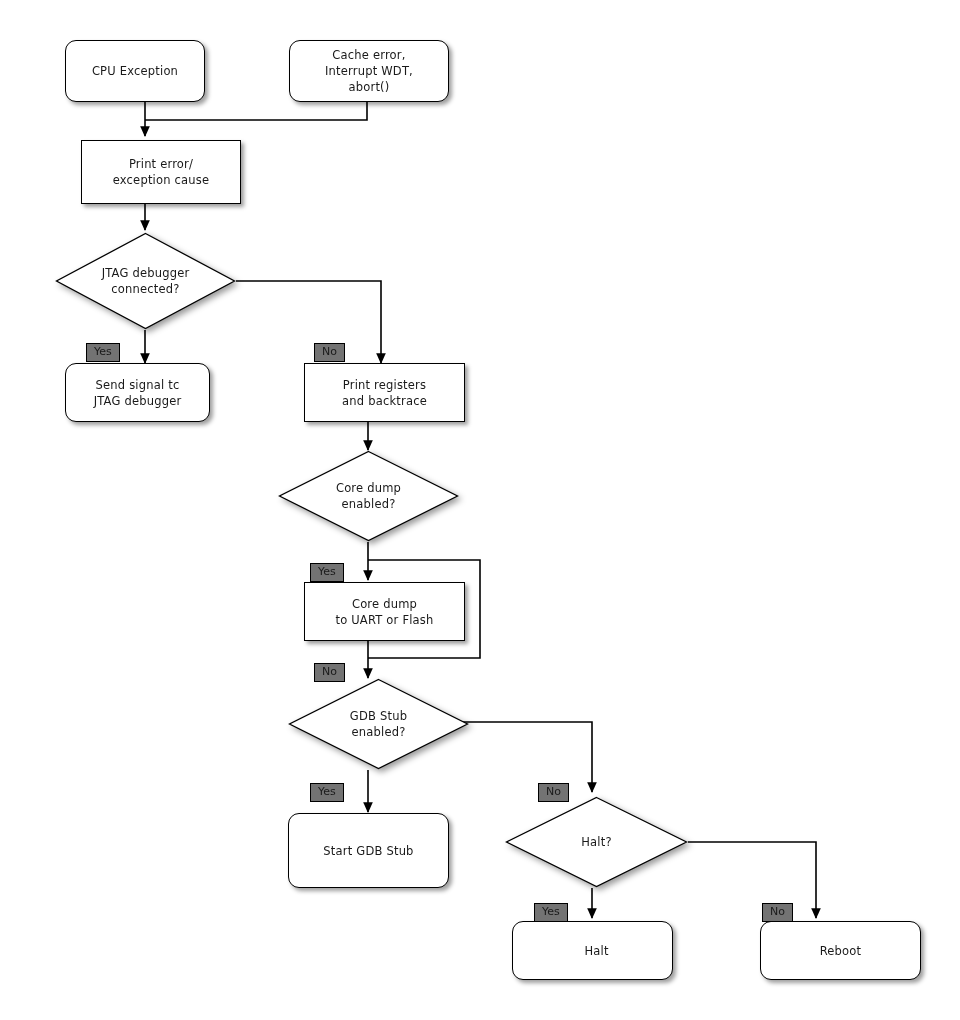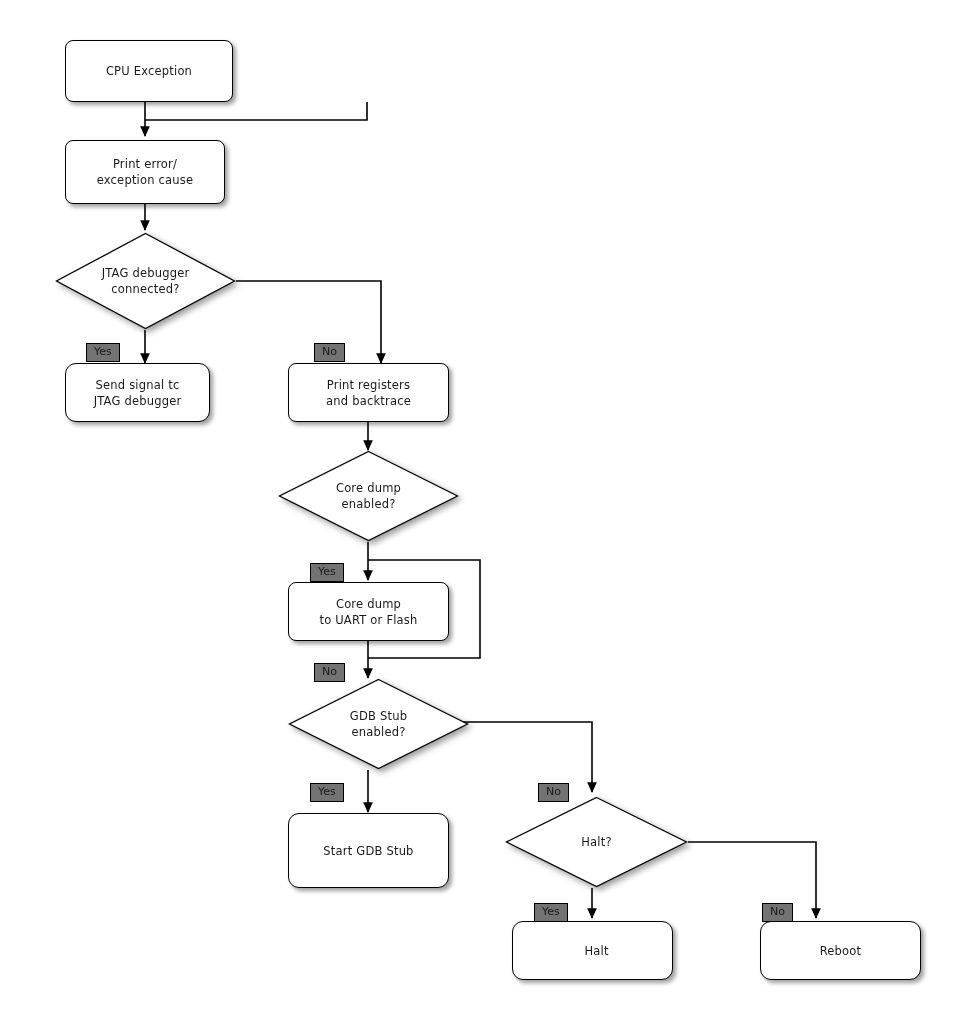--- a/index.html
+++ b/index.html
@@ -39,21 +39,21 @@
     text-align: center;
     font-size: 11.5px;
     line-height: 16px;
     color: #1a1a1a;
     letter-spacing: 0.2px;
     box-shadow: 3px 3px 4px rgba(0,0,0,0.38);
     white-space: pre-line;
     z-index: 3;
   }
   .node.rounded { border-radius: 11px; }
-  .node.square  { border-radius: 8px; }
+  .node.square  { border-radius: 0; margin-left: 16px; }
   .node .label { padding: 0 6px; }
 
   
   .diamond {
     position: absolute;
     z-index: 3;
   }
   .diamond svg {
     position: absolute;
     left: 0; top: 0;
@@ -123,24 +123,29 @@
       <path d="M 368 770 L 368 812" marker-end="url(#arrow)"></path>
 
       <path d="M 459 722 L 592 722 L 592 792" marker-end="url(#arrow)"></path>
 
       <path d="M 592 888 L 592 918" marker-end="url(#arrow)"></path>
 
       <path d="M 688 842 L 816 842 L 816 918" marker-end="url(#arrow)"></path>
     </g>
   </svg>
 
-  <div class="node rounded" style="left:65px; top:40px; width:168px; height:62px;border-radius:8px;">
+  <div class="node rounded" style="left:65px; top:40px; width:140px; height:62px;">
     <span class="label">CPU Exception</span>
   </div>
 
+  <div class="node rounded" style="left:289px; top:40px; width:160px; height:62px;">
+    <span class="label">Cache error,
+Interrupt WDT,
+abort()</span>
+  </div>
 
   <div class="node square" style="left:65px; top:140px; width:160px; height:64px;">
     <span class="label">Print error/
 exception cause</span>
   </div>
 
   <div class="diamond" style="left:55px; top:232px; width:181px; height:98px;">
     <svg width="181" height="98" viewBox="0 0 181 98" xmlns="http://www.w3.org/2000/svg">
       <polygon points="90.5,1.5 179.5,49 90.5,96.5 1.5,49" fill="#ffffff" stroke="#000000" stroke-width="1.3" style="filter: drop-shadow(3px 3px 3px rgba(0,0,0,0.40));"></polygon>
     </svg>

